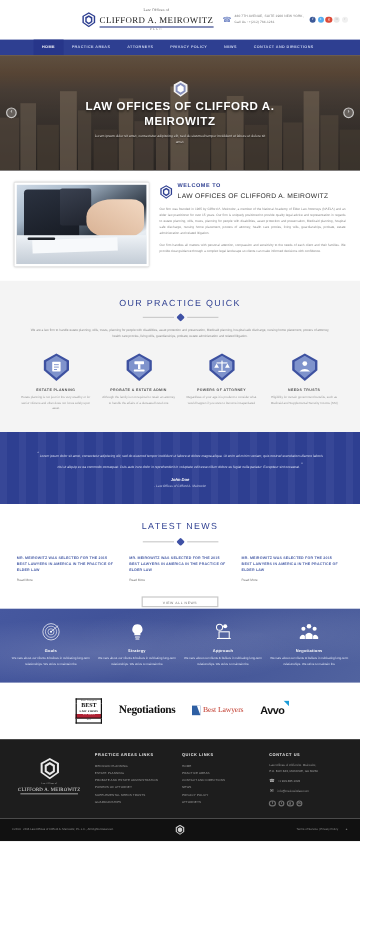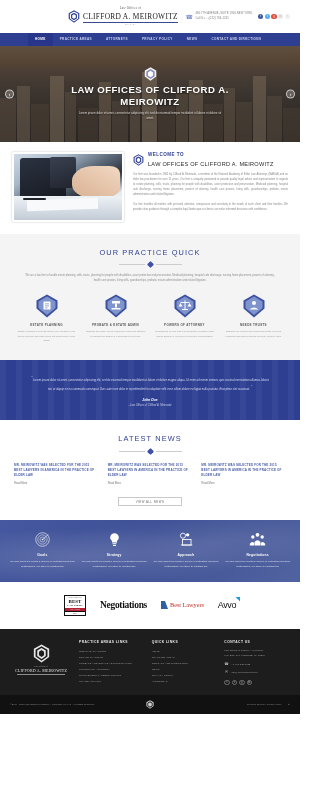--- a/index.html
+++ b/index.html
@@ -90,21 +90,21 @@
   .testi-bg { position:absolute; inset:0; opacity:.14;
      background:repeating-linear-gradient(90deg,#6d7cc0 0 6px,#2e3f91 6px 16px),
                linear-gradient(180deg,#46579f,#27368a); }
   .testi-inner { position:relative; z-index:2; text-align:center; }
   .quote { color:#d6dcf2; font-size:2.8px; line-height:1.95; font-style:italic; }
   .q-mark { font-size:4px; vertical-align:super; }
   .testi-name { color:#fff; font-size:3.4px; font-weight:bold; font-style:italic; margin-top:5px; }
   .testi-role { color:#c3cbe8; font-size:2.7px; font-style:italic; margin-top:1.5px; }
 
   
-  .news { background:#fff; padding:13px 14px 14px; text-align:center; }
+  .news { background:#fff; padding:13px 14px 1px; text-align:center; }
   .news-grid { display:flex; gap:9px; margin-top:9px; text-align:left; }
   .news-item { flex:1 1 0; }
   .news-title { color:#4a5fa8; font-size:3px; font-weight:bold; line-height:1.75; letter-spacing:.15px; }
   .news-more { color:#777; font-size:2.7px; margin-top:4px; }
   .viewall { margin:11px auto 0; width:64px; height:9px; border:.5px solid #c9c9c9; display:flex; align-items:center; justify-content:center; color:#6a6a6a; font-size:2.85px; letter-spacing:.5px; }
 
   
   .features { position:relative; padding:11px 8px 12px; overflow:hidden; }
   .feat-bg { position:absolute; inset:0; background:linear-gradient(135deg,#46589f 0%,#3d4f95 45%,#51639f 100%); }
   .feat-bg:after { content:""; position:absolute; inset:0; background:
@@ -124,21 +124,21 @@
   .blf-mid { background:#fff; border:.5px solid #111; border-top:none; border-bottom:none; padding:.5px 0; }
   .blf-best { font-size:5px; font-weight:bold; color:#111; line-height:1; }
   .blf-lawf { font-size:2.4px; font-weight:bold; color:#111; letter-spacing:.2px; }
   .blf-bot { background:#b22234; color:#fff; font-size:1.9px; letter-spacing:.1px; border:.5px solid #111; border-top:none; }
   .blf-yr { background:#fff; border:.5px solid #111; border-top:none; font-size:1.8px; color:#333; }
   .aw-super { font-family:"Liberation Serif", serif; font-size:9.5px; font-weight:bold; color:#111; letter-spacing:-.3px; font-stretch:condensed; }
   .aw-bestlaw { display:flex; align-items:center; gap:2px; }
   .bl-mark { width:7px; height:8px; background:#2e5fa3; position:relative; }
   .bl-mark:after { content:""; position:absolute; right:0; top:0; border-left:3.5px solid transparent; border-top:8px solid #fff; }
   .bl-text { font-family:"Liberation Serif", serif; font-size:6.4px; color:#c0392b; letter-spacing:-.1px; }
-  .aw-avvo { position:relative; font-family:"Liberation Sans", sans-serif; font-size:9px; font-weight:normal; color:#111; letter-spacing:-.4px; }
+  .aw-avvo { position:relative; font-family:"Liberation Sans", sans-serif; font-size:9px; font-weight:bold; color:#111; letter-spacing:-.4px; }
   .avvo-flag { position:absolute; right:-4px; top:-2px; width:5px; height:5px; background:#1c9cd8; clip-path:polygon(0 0,100% 0,100% 100%); }
 
   
   .footer { background:#1d1d1d; padding:11px 10px 10px; display:flex; gap:7px; }
   .f-logo-col { width:62px; flex:0 0 auto; display:flex; flex-direction:column; align-items:center; padding-top:4px; }
   .f-crest { width:17px; height:19px; }
   .f-logo-small { font-family:"Liberation Serif", serif; font-size:2px; color:#b9b9b9; margin-top:2px; letter-spacing:.1px;}
   .f-logo-name { font-family:"Liberation Serif", serif; font-size:4px; color:#e2e2e2; letter-spacing:.2px; white-space:nowrap; font-variant:small-caps; }
   .f-logo-rule { width:48px; height:.4px; background:#8e8e8e; margin-top:.6px; }
   .f-col { flex:1 1 0; min-width:0; }

